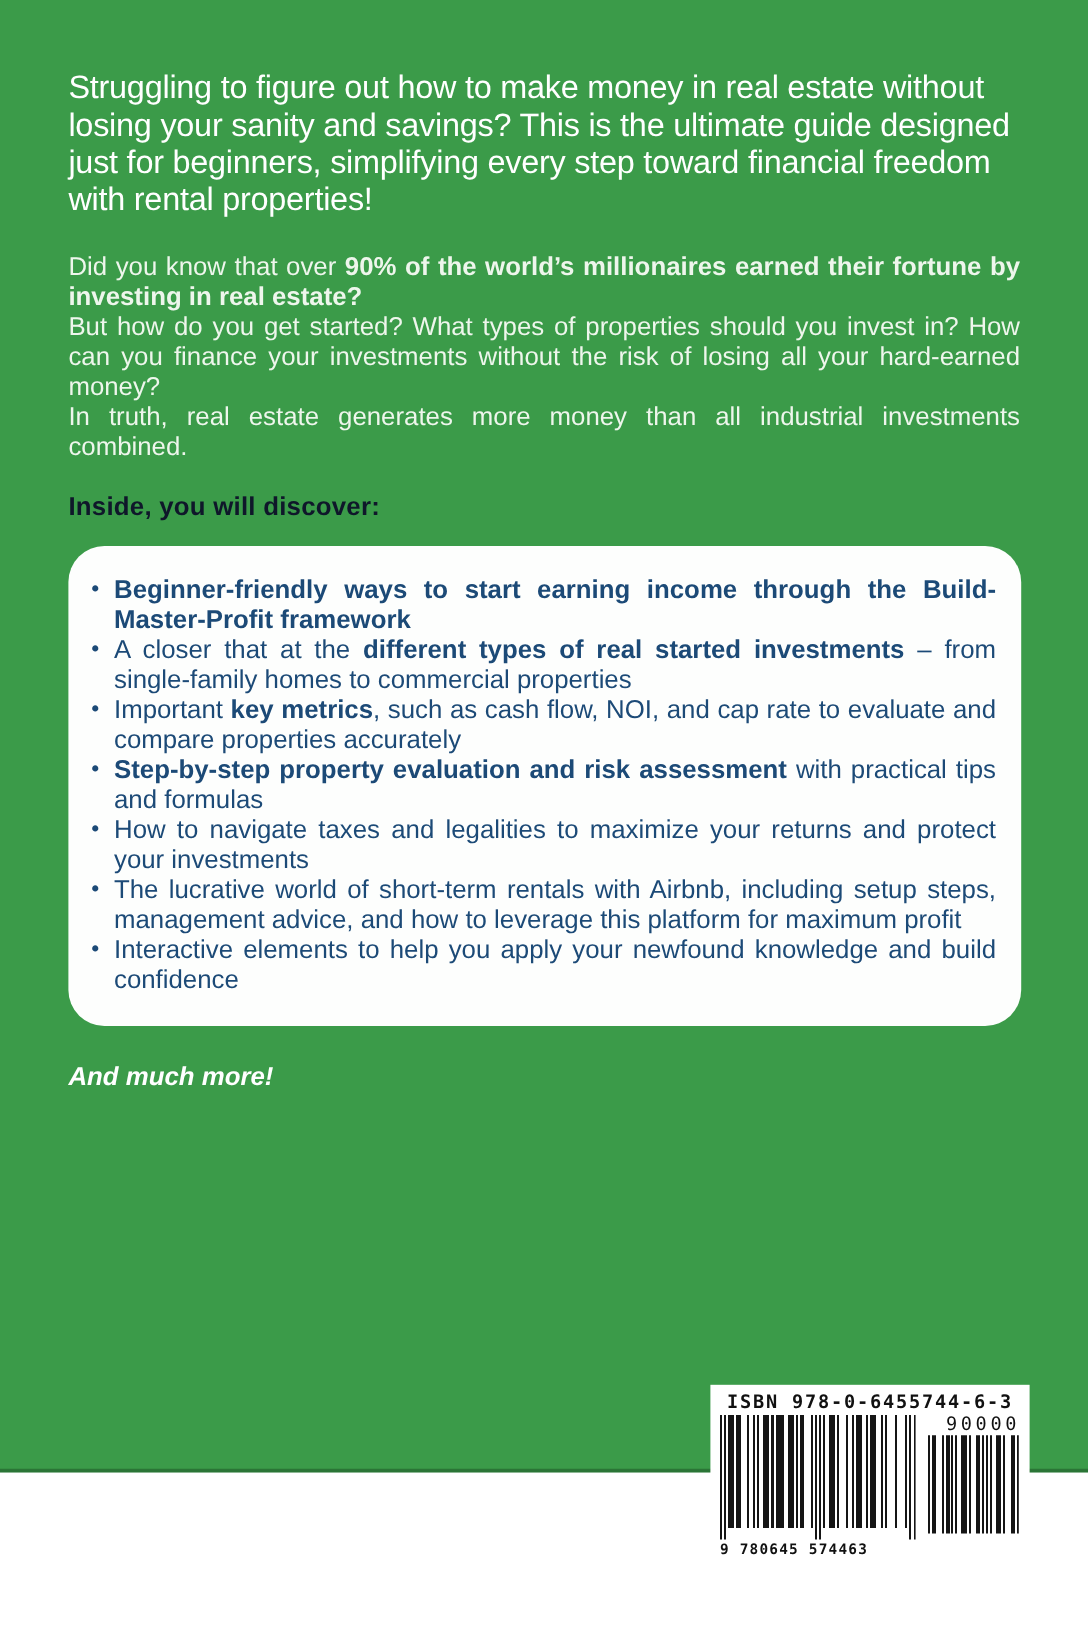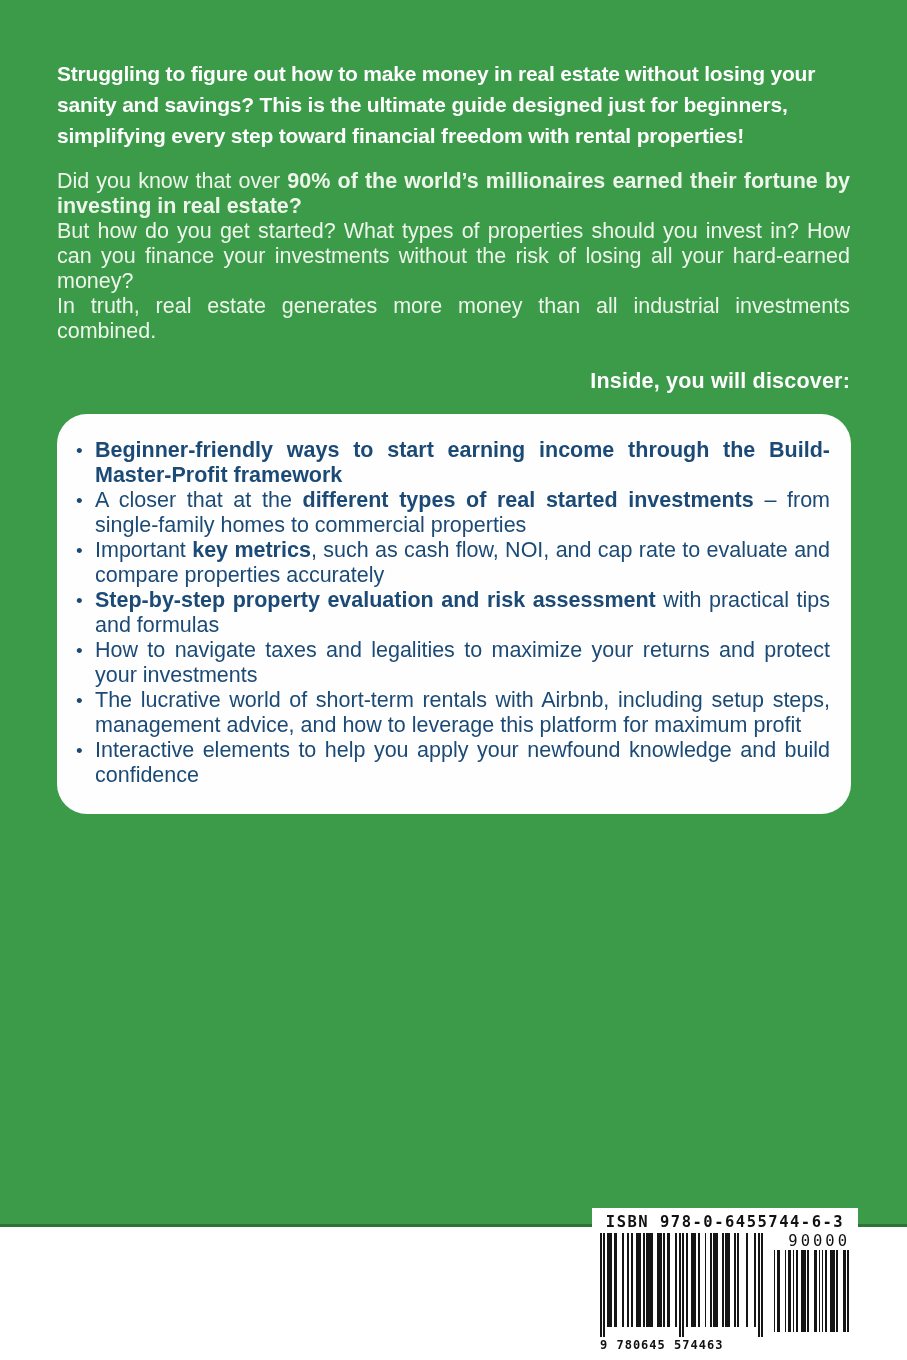--- a/index.html
+++ b/index.html
@@ -16,43 +16,42 @@
   .cover {
     position: absolute; left: 0; top: 0;
     width: 907px; height: 1227px;
     background: #3b9b49;
     border-bottom: 3px solid rgba(25, 70, 30, 0.45);
     padding: 58px 57px 0 57px;
   }
 
   .headline {
     color: #ffffff;
-    font-size: 21px;
+    font-size: 27px;
     line-height: 31px;
-    font-weight: bold;
+    font-weight: normal;
     letter-spacing: -0.2px;
   }
 
-  .intro { margin-top: 18px; }
+  .intro { margin-top: 28px; }
   .intro p, .closing p {
     color: #eef6ec;
     font-size: 21.5px;
     line-height: 25px;
     text-align: justify;
   }
   .b { font-weight: bold; }
 
   .discover-label {
     margin-top: 25px;
-    color: #ffffff;
+    color: #0f172a;
     font-size: 21.5px;
     line-height: 25px;
     font-weight: bold;
     letter-spacing: 0.2px;
-    text-align: right;
   }
 
   
   .discover-box {
     margin-top: 20px;
     width: 794px;
     background: #fdfefd;
     border-radius: 30px;
     padding: 24px 21px 26px 0;
   }
@@ -77,21 +76,21 @@
     font-size: 21.5px;
     line-height: 25px;
     font-weight: bold;
     font-style: italic;
   }
   .closing { margin-top: 26px; }
 
   
   .barcode-panel {
     position: absolute;
-    left: 592px; top: 1208px;
+    left: 592px; top: 1154px;
     width: 266px; height: 152px;
     background: #ffffff;
     padding: 5px 8px 0 8px;
     font-family: "DejaVu Sans Mono", "Liberation Mono", monospace;
     color: #111111;
   }
   .isbn-label {
     font-size: 15.5px;
     letter-spacing: 1.5px;
     text-align: center;
@@ -160,20 +159,21 @@
           <span class="marker">•</span>
           <span><span>The lucrative world of short-term rentals with Airbnb, including setup steps, management advice, and how to leverage this platform for maximum profit</span></span>
         </li>
         <li>
           <span class="marker">•</span>
           <span><span>Interactive elements to help you apply your newfound knowledge and build confidence</span></span>
         </li>
       </ul>
     </div>
 
+    <div class="much-more">And much more!</div>
 
 
   </div>
 
   <div class="barcode-panel">
     <div class="isbn-label">ISBN 978-0-6455744-6-3</div>
     <div class="barcode-row">
       <div class="barcode-main">
         <svg id="ean-main" width="163" height="104" viewBox="0 0 163 104" shape-rendering="crispEdges">
             <rect x="0.00" y="0" width="1.72" height="104" fill="#151515"></rect>

